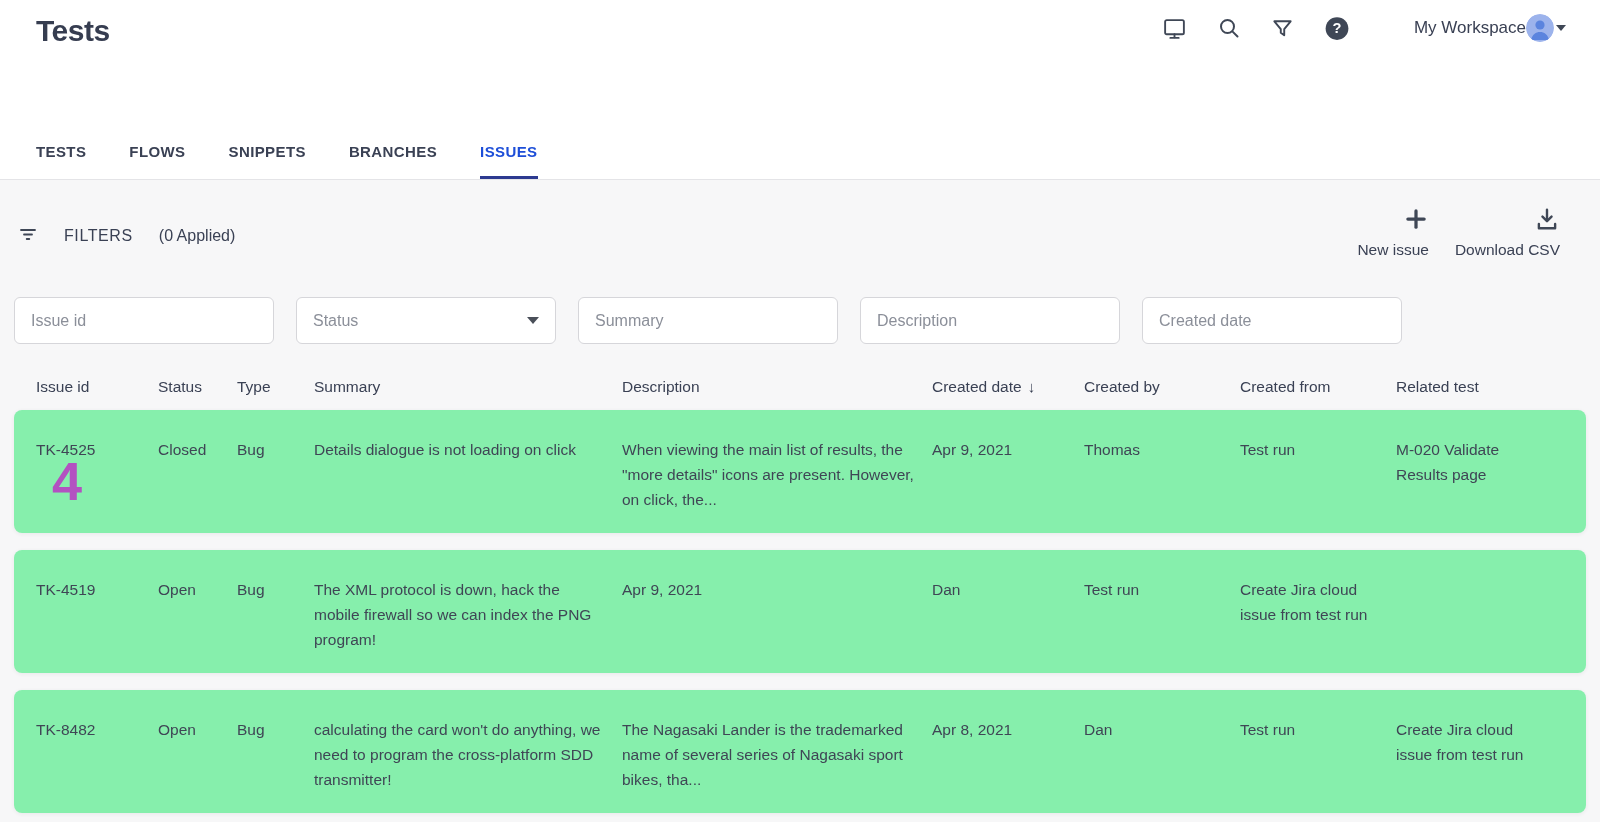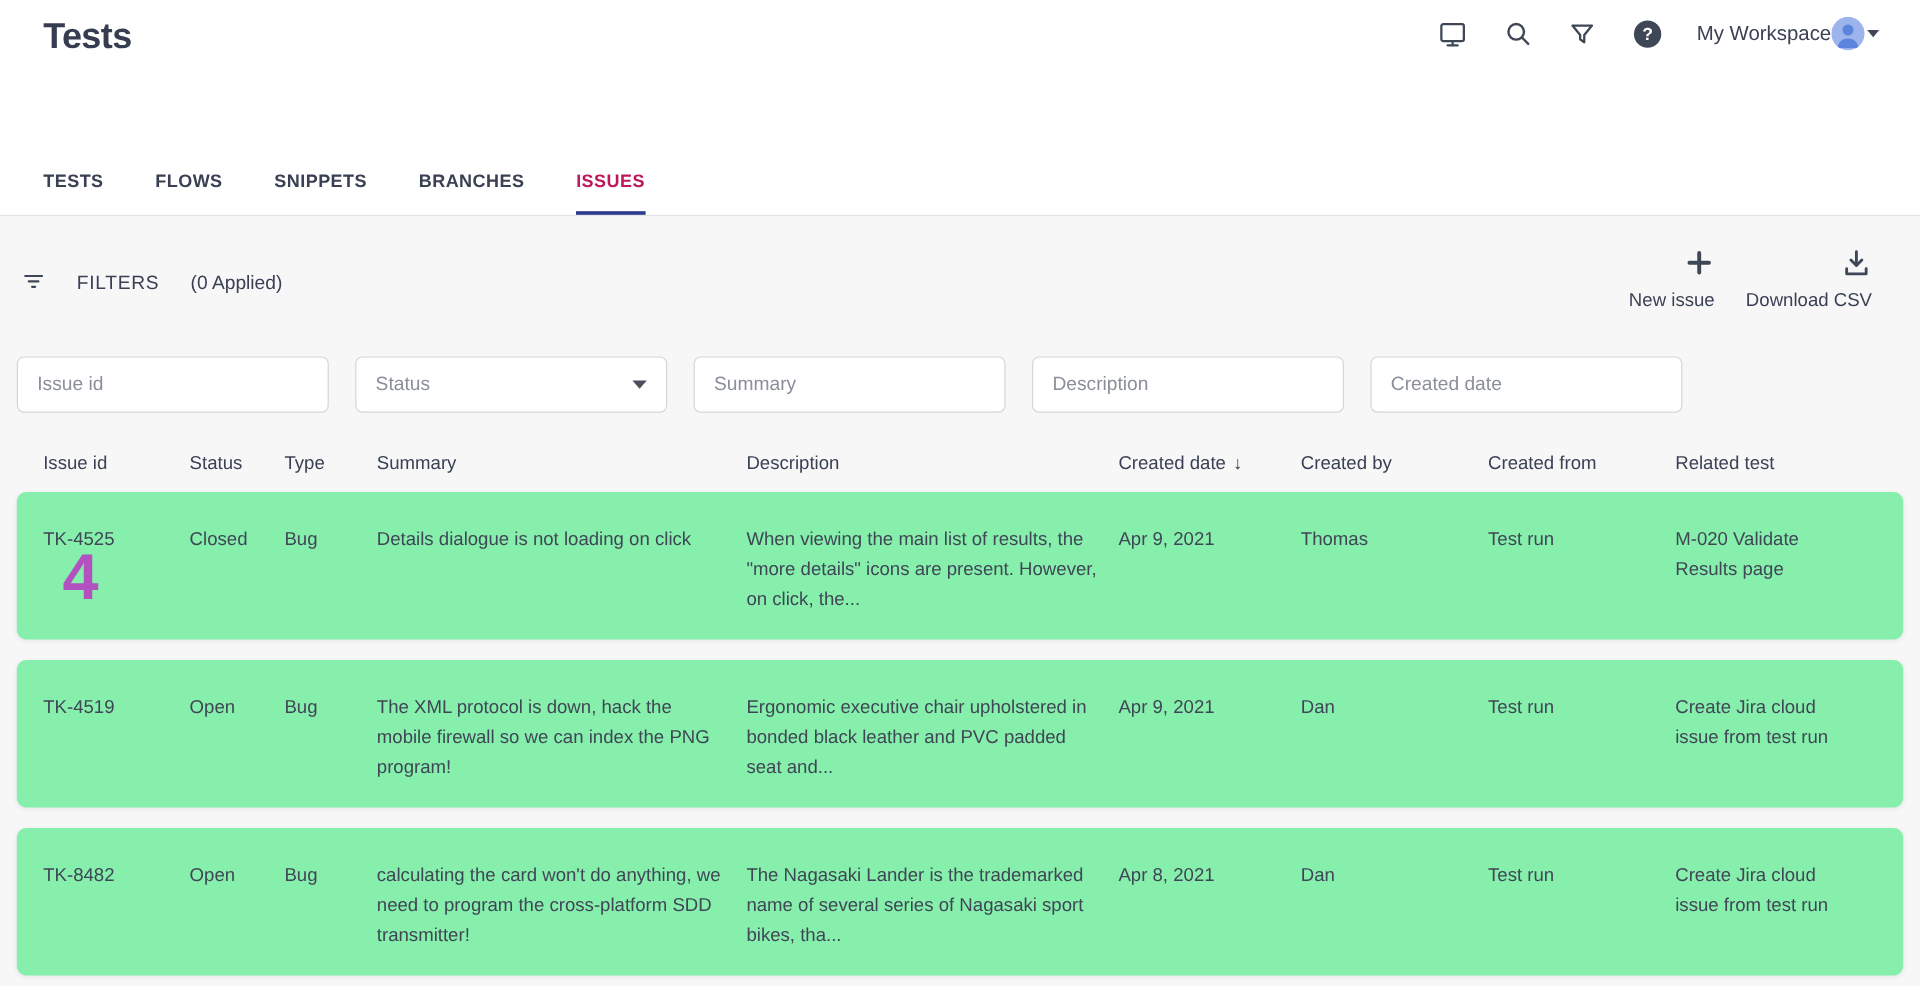--- a/index.html
+++ b/index.html
@@ -4,29 +4,29 @@
 <style>
   * { margin:0; padding:0; box-sizing:border-box; }
   html,body { width:1600px; height:822px; overflow:hidden; }
   body { font-family:"Liberation Sans","DejaVu Sans",sans-serif; background:#f7f7f8; color:#3a4154; }
 
   
   .app-header { position:relative; background:#fff; height:180px; border-bottom:1px solid #e4e4e7; }
   .page-title { position:absolute; top:14px; left:36px; font-size:30px; font-weight:700; color:#363d50; letter-spacing:-0.5px; }
   .header-actions { position:absolute; top:14px; right:34px; display:flex; align-items:center; gap:28px; }
   .icon-btn { display:flex; align-items:center; justify-content:center; width:26px; height:26px; cursor:pointer; }
-  .workspace { display:flex; align-items:center; gap:0; cursor:pointer; }
+  .workspace { display:flex; align-items:center; gap:0; cursor:pointer;margin-left:36px; }
   .workspace-label { font-size:17px; color:#3a4154; }
   .avatar { width:28px; height:28px; border-radius:50%; overflow:hidden; }
   .caret-down { width:0; height:0; border-left:5px solid transparent; border-right:5px solid transparent; border-top:6px solid #3f4756; margin-left:2px; }
 
   
   .tabs { position:absolute; left:36px; bottom:0; display:flex; gap:43px; }
   .tab { font-size:15px; font-weight:700; letter-spacing:0.4px; color:#3a4154; padding-bottom:16px; border-bottom:3px solid transparent; cursor:pointer; }
-  .tab.active { color:#be185d; border-bottom-color:#2c3a90; }
+  .tab.active { color:#1d4ed8; border-bottom-color:#2c3a90; }
 
   
   .content { padding:0 14px; }
 
   .toolbar { position:relative; height:96px; }
   .filters-toggle { position:absolute; left:4px; top:44px; display:flex; align-items:center; gap:26px; cursor:pointer; }
   .filters-label { font-size:16px; font-weight:400; letter-spacing:0.6px; color:#3a4154; }
   .filters-applied { font-size:16px; color:#3a4154; margin-left:0px;text-align:center; }
   .toolbar-buttons { position:absolute; right:26px; top:26px; display:flex; gap:26px; }
   .stack-btn { display:flex; flex-direction:column; align-items:flex-end; gap:5px; cursor:pointer; }
@@ -183,21 +183,20 @@
     <div class="cell">Test run</div>
     <div class="cell">M-020 Validate Results page</div>
     <div class="step-annotation" style="color: rgb(179, 81, 193);">4</div>
   </div>
 
   <div class="card grid-cols">
     <div class="cell">TK-4519</div>
     <div class="cell">Open</div>
     <div class="cell">Bug</div>
     <div class="cell">The XML protocol is down, hack the mobile firewall so we can index the PNG program!</div>
-    <div class="cell">Ergonomic executive chair upholstered in bonded black leather and PVC padded seat and...</div>
     <div class="cell">Apr 9, 2021</div>
     <div class="cell">Dan</div>
     <div class="cell">Test run</div>
     <div class="cell">Create Jira cloud issue from test run</div>
   </div>
 
   <div class="card grid-cols">
     <div class="cell">TK-8482</div>
     <div class="cell">Open</div>
     <div class="cell">Bug</div>

